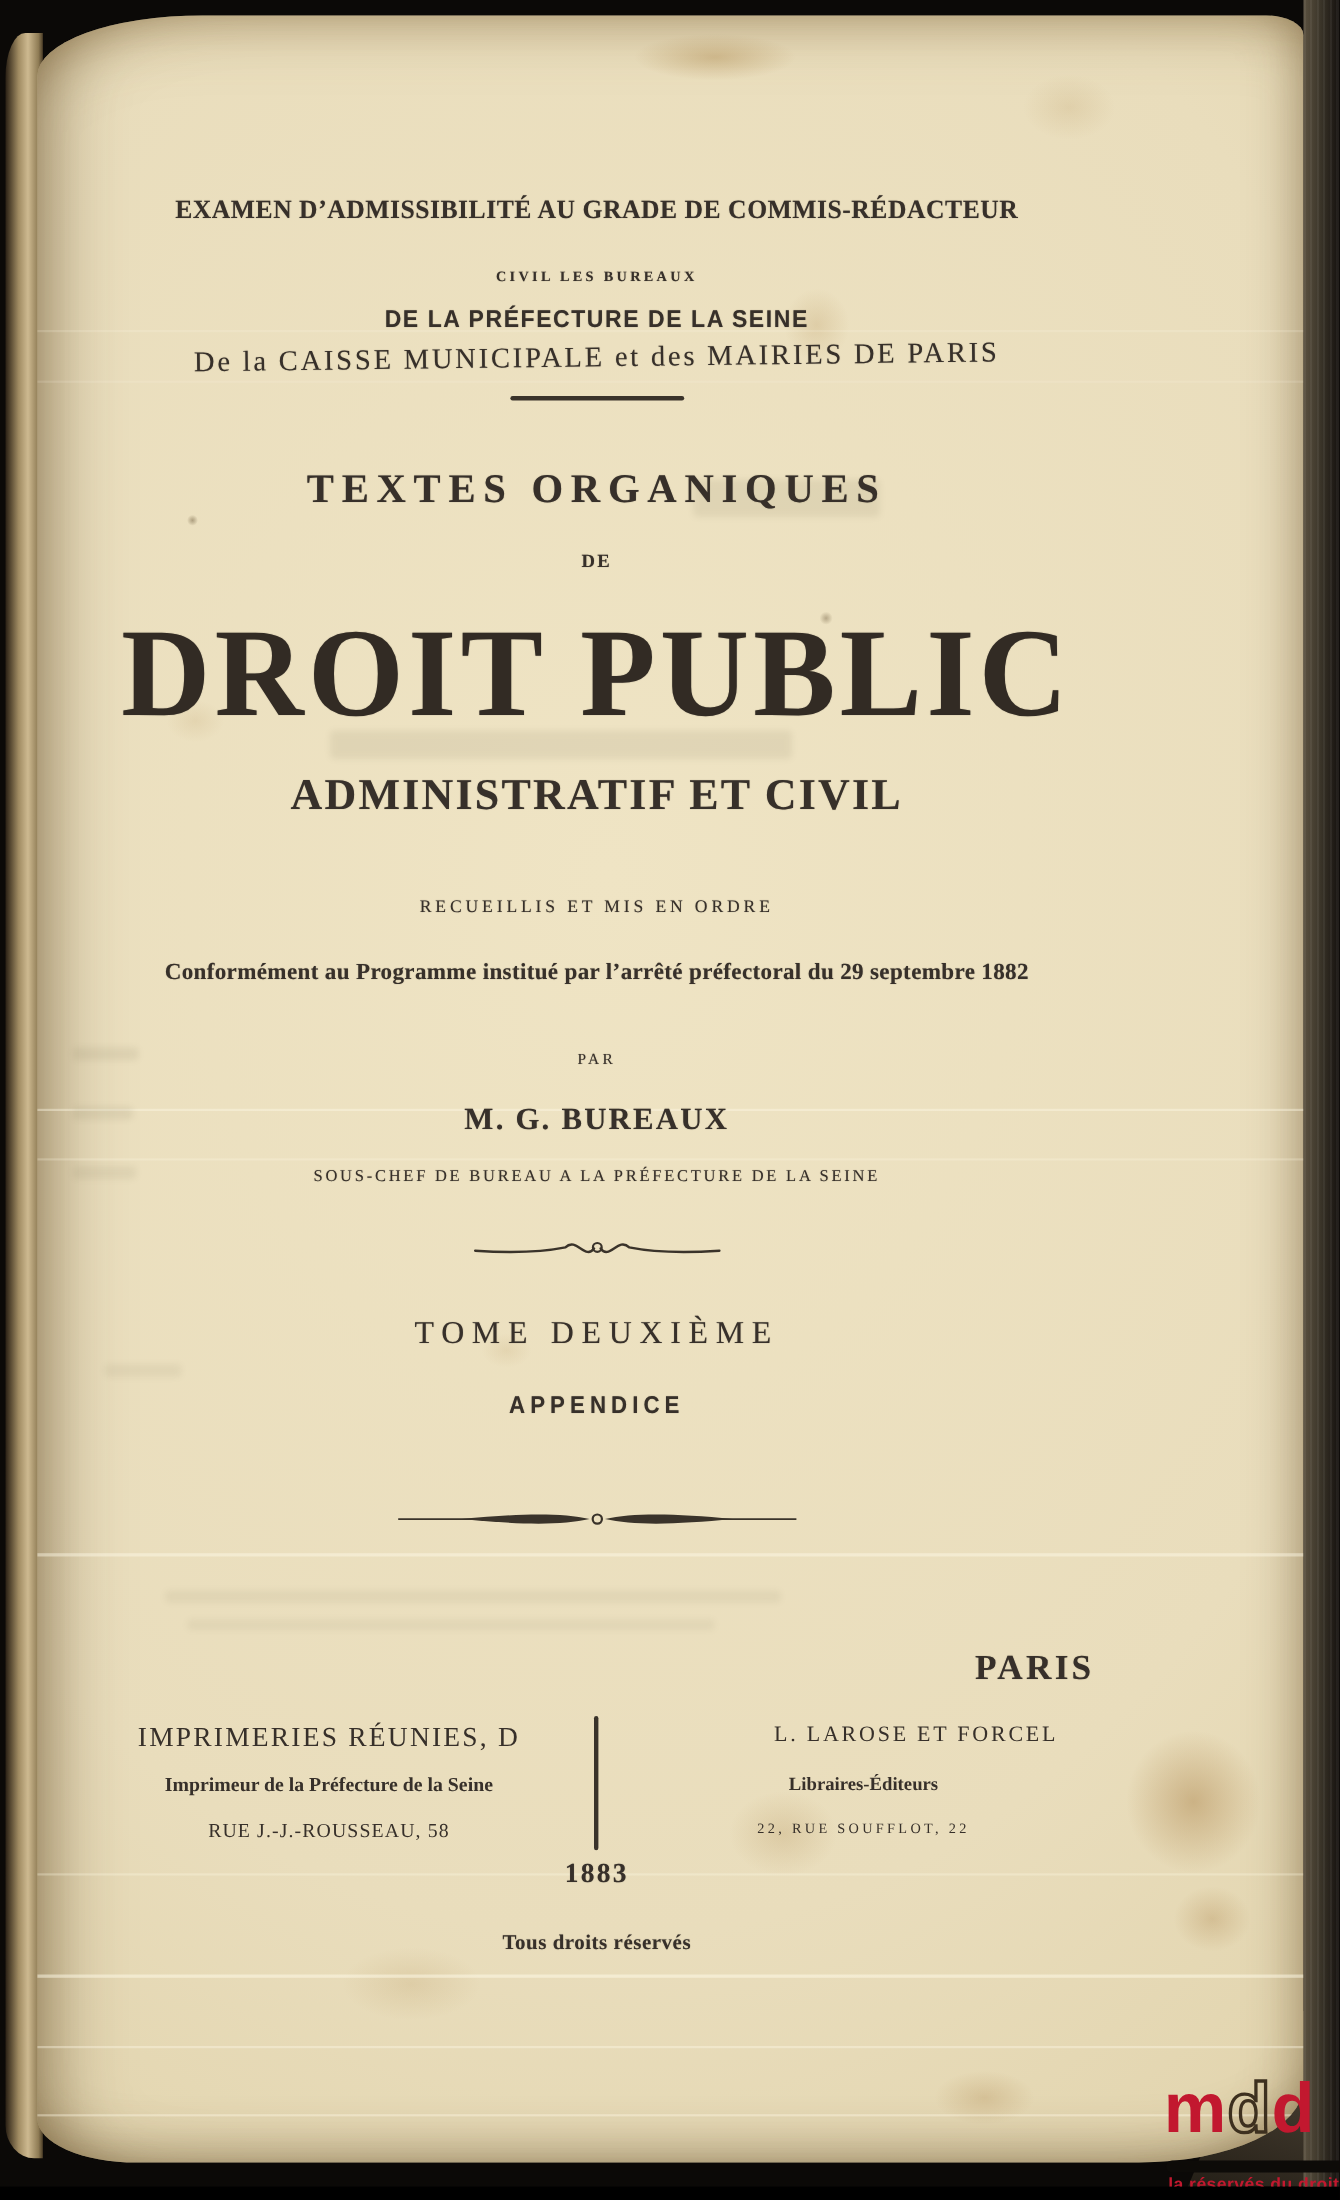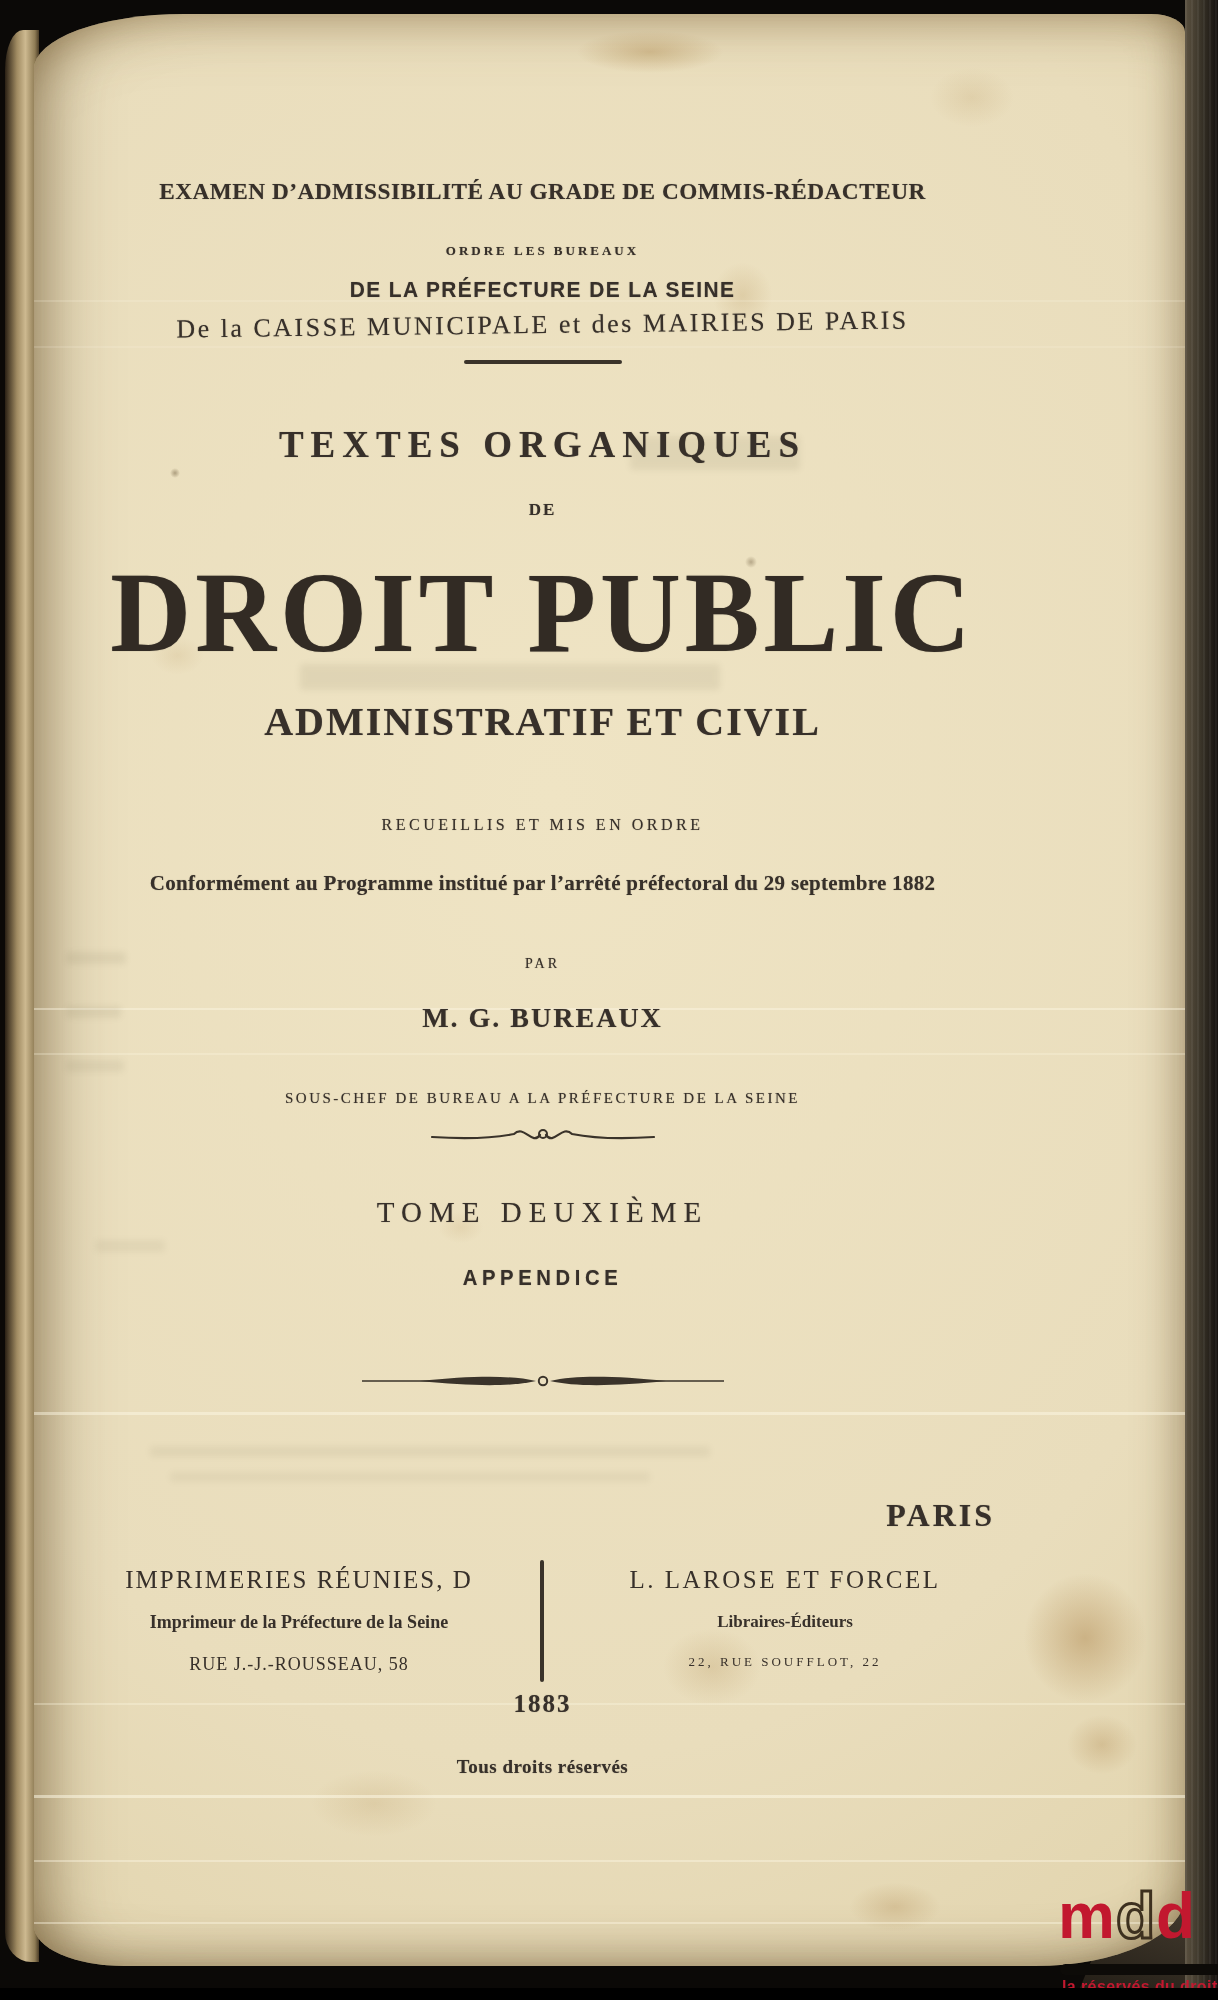--- a/index.html
+++ b/index.html
@@ -113,36 +113,36 @@
       <div class="ghost" style="left:66px;top:1006px;width:55px;height:12px;opacity:.10;"></div>
       <div class="ghost" style="left:66px;top:1060px;width:58px;height:12px;opacity:.09;"></div>
       <div class="ghost" style="left:95px;top:1240px;width:70px;height:12px;opacity:.08;"></div>
       <div class="ghost" style="left:150px;top:1446px;width:560px;height:11px;opacity:.08;"></div>
       <div class="ghost" style="left:170px;top:1472px;width:480px;height:10px;opacity:.07;"></div>
     </div>
 
     <div class="content">
 
       <div class="line b" style="top:178px;font-size:24px;letter-spacing:0.5px;transform:scaleX(0.97);">EXAMEN D’ADMISSIBILITÉ AU GRADE DE COMMIS-RÉDACTEUR</div>
-      <div class="line b" style="top:244px;font-size:13px;letter-spacing:3px;">ORDRE LES BUREAUX</div>
+      <div class="line b" style="top:244px;font-size:13px;letter-spacing:3px;">CIVIL LES BUREAUX</div>
       <div class="line b sans" style="top:278px;font-size:22px;letter-spacing:1.5px;transform:scaleX(0.95);">DE LA PRÉFECTURE DE LA SEINE</div>
       <div class="line" style="top:310px;font-size:26px;letter-spacing:2.5px;transform:rotate(-0.7deg);">De la CAISSE MUNICIPALE et des MAIRIES DE PARIS</div>
 
       <div class="hrule" style="left:calc(50% - 79px);top:360px;width:158px;height:4px;"></div>
 
       <div class="line b" style="top:424px;font-size:37px;letter-spacing:7px;">TEXTES ORGANIQUES</div>
       <div class="line b" style="top:500px;font-size:17px;letter-spacing:2px;font-family:Liberation Serif, serif;">DE</div>
       <div class="line b" style="top:556px;font-size:112px;line-height:112px;letter-spacing:4px;transform:scaleY(1.02);color:#322b24;">DROIT PUBLIC</div>
       <div class="line b" style="top:700px;font-size:40px;letter-spacing:2px;">ADMINISTRATIF ET CIVIL</div>
       <div class="line" style="top:816px;font-size:16px;letter-spacing:3.5px;">RECUEILLIS ET MIS EN ORDRE</div>
       <div class="line b" style="top:872px;font-size:21px;letter-spacing:0.3px;">Conformément au Programme institué par l’arrêté préfectoral du 29 septembre 1882</div>
 
       <div class="line" style="top:956px;font-size:14px;letter-spacing:3px;text-align:center;">PAR</div>
       <div class="line b" style="top:1002px;font-size:28px;letter-spacing:2px;">M. G. BUREAUX</div>
-      <div class="line" style="top:1062px;font-size:15px;letter-spacing:2.5px;margin-top:28px;">SOUS-CHEF DE BUREAU A LA PRÉFECTURE DE LA SEINE</div>
+      <div class="line" style="top:1062px;font-size:15px;letter-spacing:2.5px;">SOUS-CHEF DE BUREAU A LA PRÉFECTURE DE LA SEINE</div>
 
       <svg class="orn" style="top:1120px;" width="230" height="30" viewBox="0 0 230 30">
         <path d="M4 17 C 34 19 66 18 86 14 C 96 4 104 26 112 15" fill="none" stroke="#3a332a" stroke-width="2.2" stroke-linecap="round"></path>
         <path d="M226 17 C 196 19 164 18 144 14 C 134 4 126 26 118 15" fill="none" stroke="#3a332a" stroke-width="2.2" stroke-linecap="round"></path>
         <circle cx="115" cy="14" r="4" fill="none" stroke="#3a332a" stroke-width="2"></circle>
       </svg>
 
       <div class="line" style="top:1196px;font-size:29px;letter-spacing:7px;">TOME DEUXIÈME</div>
       <div class="line b sans" style="top:1266px;font-size:22px;letter-spacing:5px;transform:scaleX(0.92);">APPENDICE</div>
 
@@ -158,21 +158,21 @@
 
       <div class="imp-col" style="left:28px;top:1566px;width:362px;height:122px;">
         <div class="b" style="top:0;font-size:25px;font-weight:normal;letter-spacing:2px;">IMPRIMERIES RÉUNIES, D</div>
         <div class="b" style="top:46px;font-size:18px;">Imprimeur de la Préfecture de la Seine</div>
         <div style="top:88px;font-size:18px;letter-spacing:1px;">RUE J.-J.-ROUSSEAU, 58</div>
       </div>
 
       <div class="hrule" style="left:450px;top:1560px;width:4px;height:122px;"></div>
 
       <div class="imp-col" style="left:518px;top:1566px;width:354px;height:122px;">
-        <div style="top:0;font-size:25px;letter-spacing:2.5px;">L. LAROSE ET FORCEL</div>
+        <div style="top:0;font-size:20px;letter-spacing:2.5px;text-align:right;">L. LAROSE ET FORCEL</div>
         <div class="b" style="top:46px;font-size:17px;">Libraires-Éditeurs</div>
         <div style="top:88px;font-size:13px;letter-spacing:3px;">22, RUE SOUFFLOT, 22</div>
       </div>
 
       <div class="line b" style="top:1690px;font-size:25px;letter-spacing:2px;">1883</div>
       <div class="line b" style="top:1728px;font-size:19px;letter-spacing:0.5px;margin-top:28px;">Tous droits réservés</div>
     </div>
   </div>
 
   <div class="band-right"></div>

